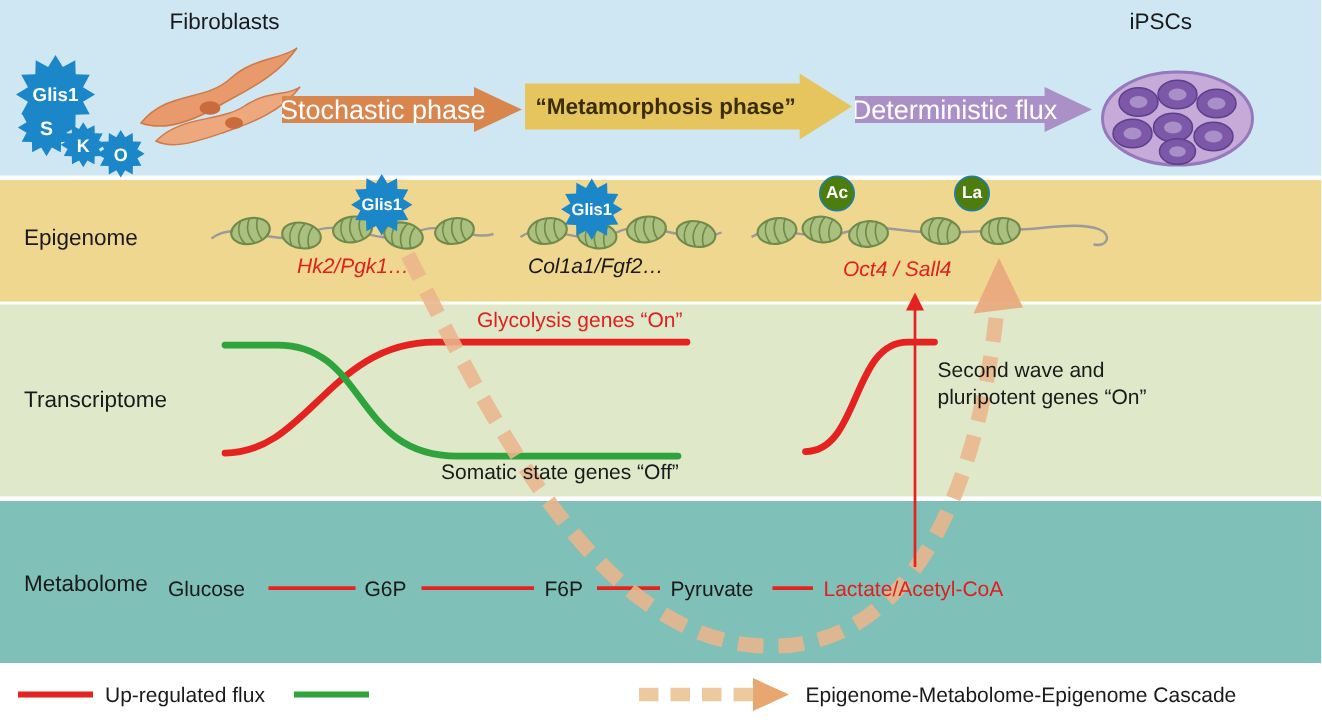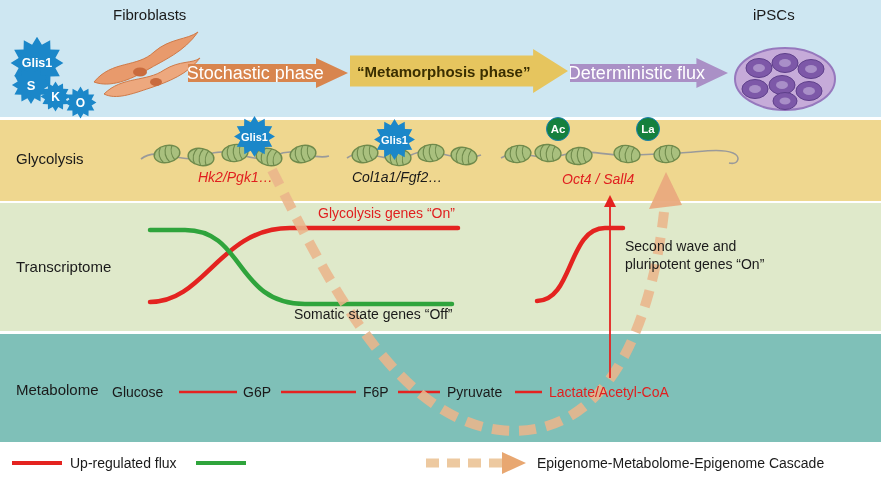--- a/index.html
+++ b/index.html
@@ -12,21 +12,21 @@
   .band-tx  { top:203px; height:128px; background:#dfe9ca; }
   .band-met { top:334px; height:108px; background:#7fc0b8; }
   .label { position:absolute; font-size:15px; color:#1a1a1a; z-index:10; white-space:nowrap; }
   .small { font-size:14px; }
   .italic { font-style:italic;text-align:center; }
   .red-text { color:#e01f1f; }
   .star { position:absolute; z-index:9; }
   .star svg { position:absolute; inset:0; width:100%; height:100%; }
   .star .star-label { position:absolute; inset:0; display:flex; align-items:center; justify-content:center;
     color:#fff; font-weight:bold; }
-  .mark-circle { position:absolute; width:24px; height:24px; border-radius:50%; background:#15803d;
+  .mark-circle { position:absolute; width:24px; height:24px; border-radius:50%; background:#4d7c0f;
     border:1px solid #1880b0; color:#fff; font-weight:bold; font-size:11.5px;
     display:flex; align-items:center; justify-content:center; z-index:9;text-align:right; }
   .phase-arrow { position:absolute; display:flex; align-items:center; justify-content:center; z-index:8; }
   .arrow-shape { clip-path: polygon(0 20%, 80% 20%, 80% 0%, 100% 50%, 80% 100%, 80% 80%, 0 80%); }
   .arrow-shape-big { clip-path: polygon(0 15%, 84% 15%, 84% 0%, 100% 50%, 84% 100%, 84% 85%, 0 85%); }
   .phase-label { color:#fff; font-size:18px; padding-right:16%; white-space:nowrap; }
   .phase-label-big { color:#3a2e00; font-size:15px; font-weight:bold; padding-right:14%; white-space:nowrap; }
   #overlay { position:absolute; left:0; top:0; z-index:6; pointer-events:none; }
   .deco { z-index:4; }
   .legend-line { position:absolute; height:3.5px; width:50px; top:461px; z-index:10; }
@@ -149,21 +149,21 @@
   <div class="phase-arrow arrow-shape" style="left:188px;top:58px;width:160px;height:30px;background:#d8854e">
     <span class="phase-label">Stochastic phase</span>
   </div>
   <div class="phase-arrow arrow-shape-big" style="left:350px;top:49px;width:218px;height:44px;background:#e6c55e">
     <span class="phase-label-big">“Metamorphosis phase”</span>
   </div>
   <div class="phase-arrow arrow-shape" style="left:570px;top:58px;width:158px;height:30px;background:#aa90c6">
     <span class="phase-label">Deterministic flux</span>
   </div>
 
-  <div class="label" style="left:16px;top:150px">Glycolysis</div>
+  <div class="label" style="left:16px;top:150px">Epigenome</div>
 
   <div class="star" style="left:232px;top:114px;width:45px;height:45px">
     <svg viewBox="-55 -55 110 110">
         <use href="#starShape" fill="#1b87c9"></use>
       </svg>
     <span class="star-label" style="font-size:11px">Glis1</span>
   </div>
   <div class="star" style="left:372px;top:117px;width:45px;height:45px">
     <svg viewBox="-55 -55 110 110">
         <use href="#starShape" fill="#1b87c9"></use>

